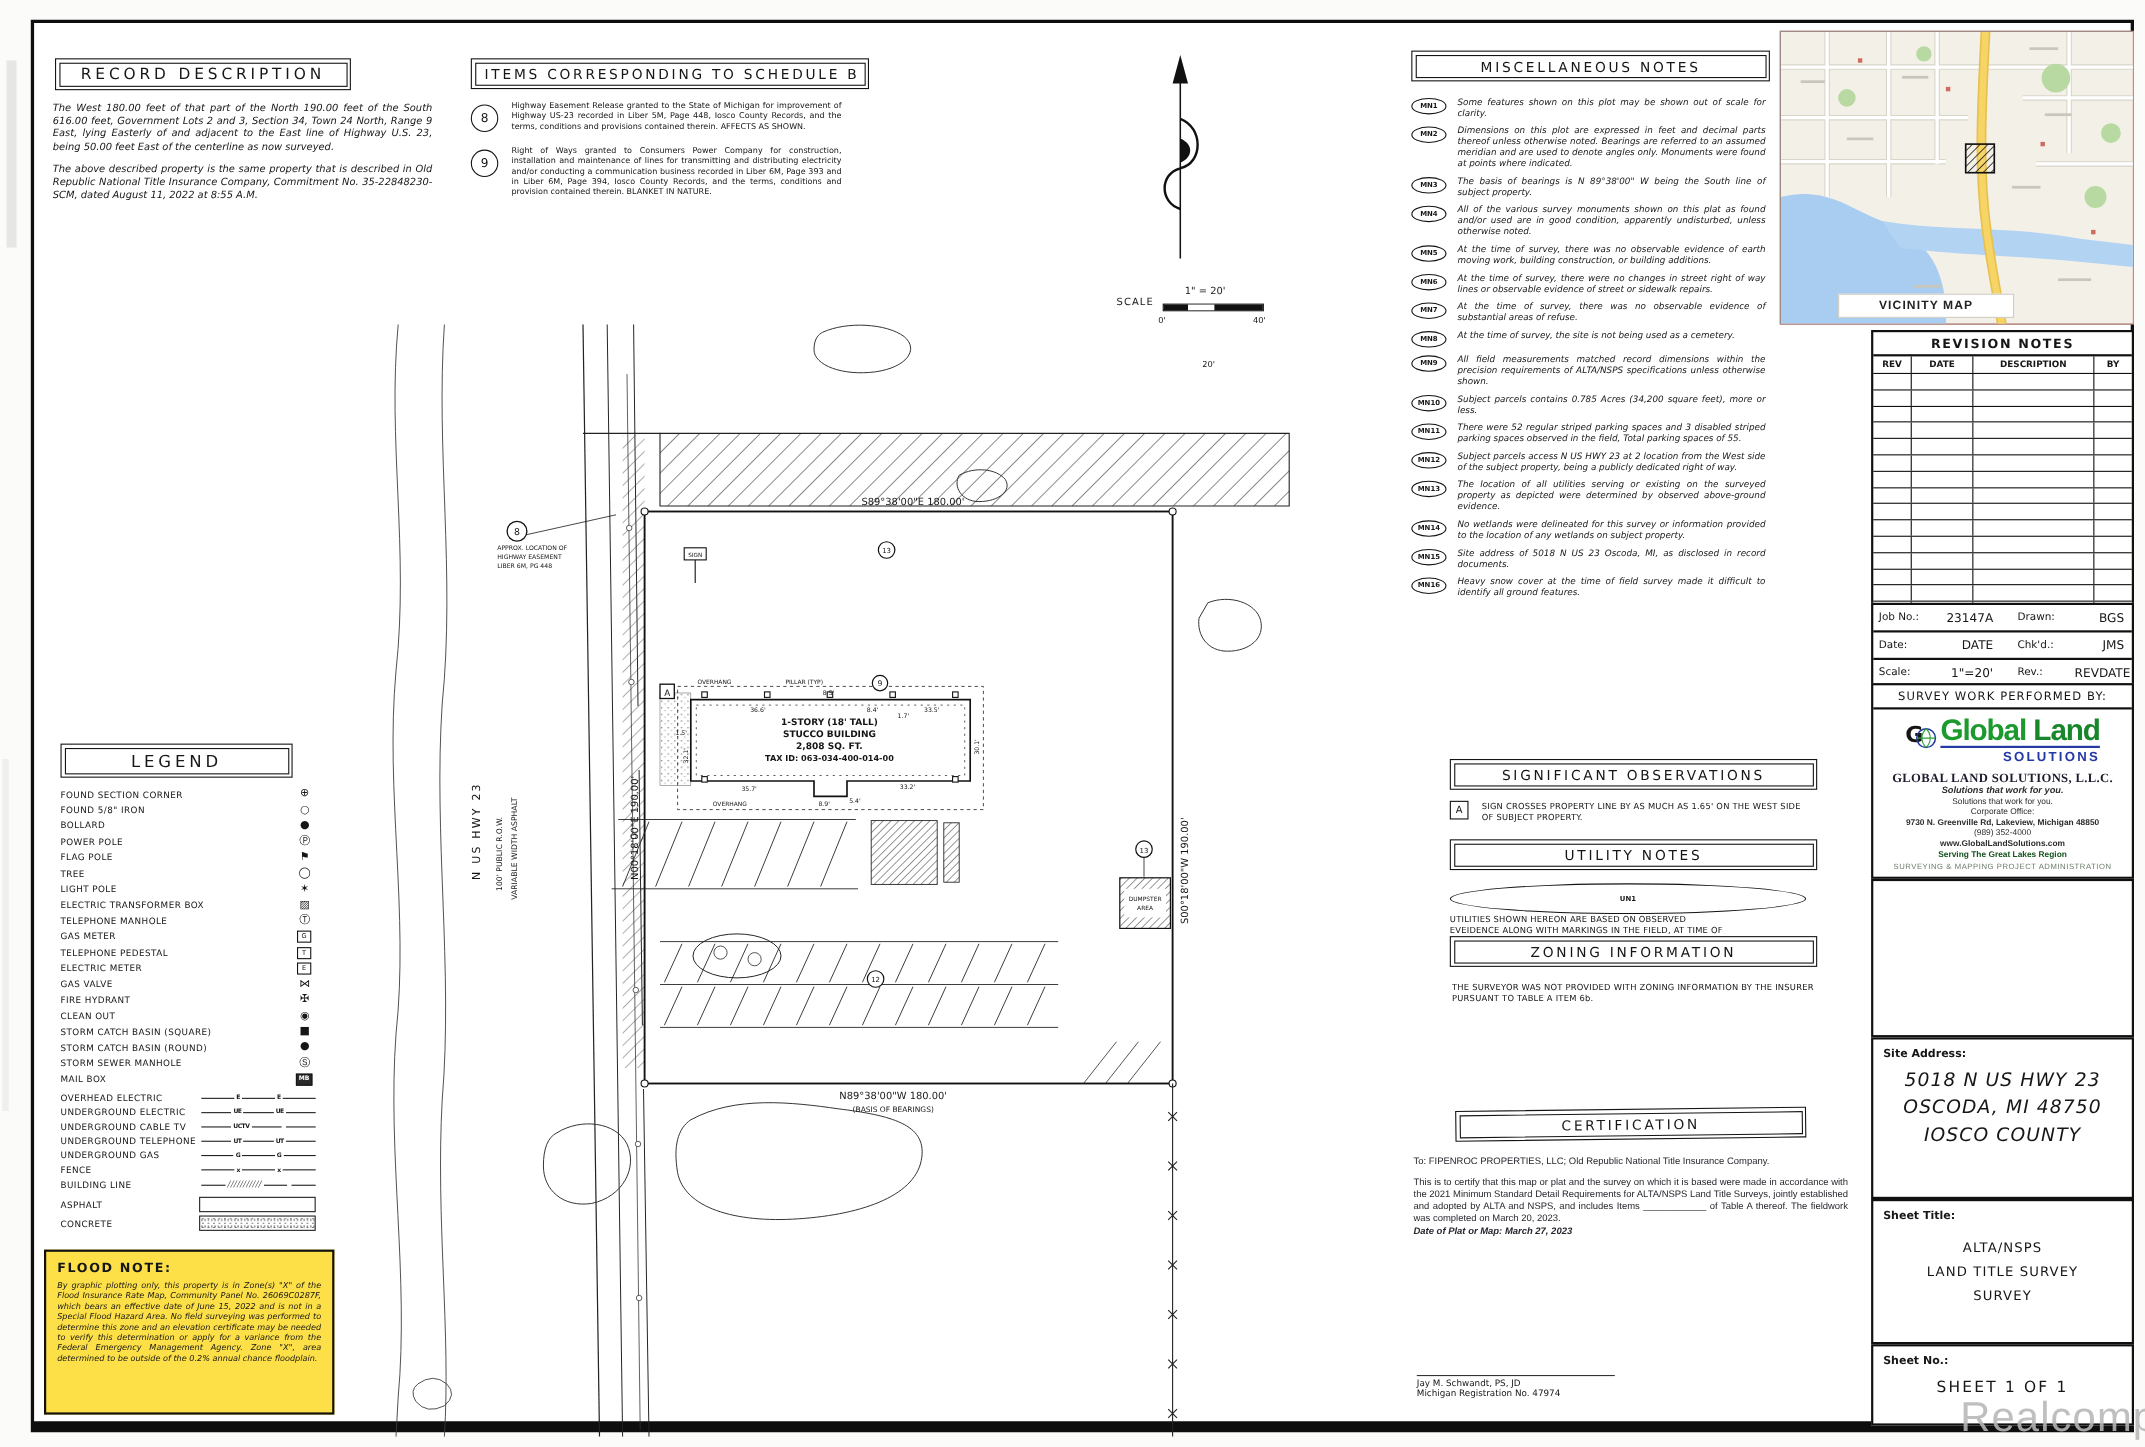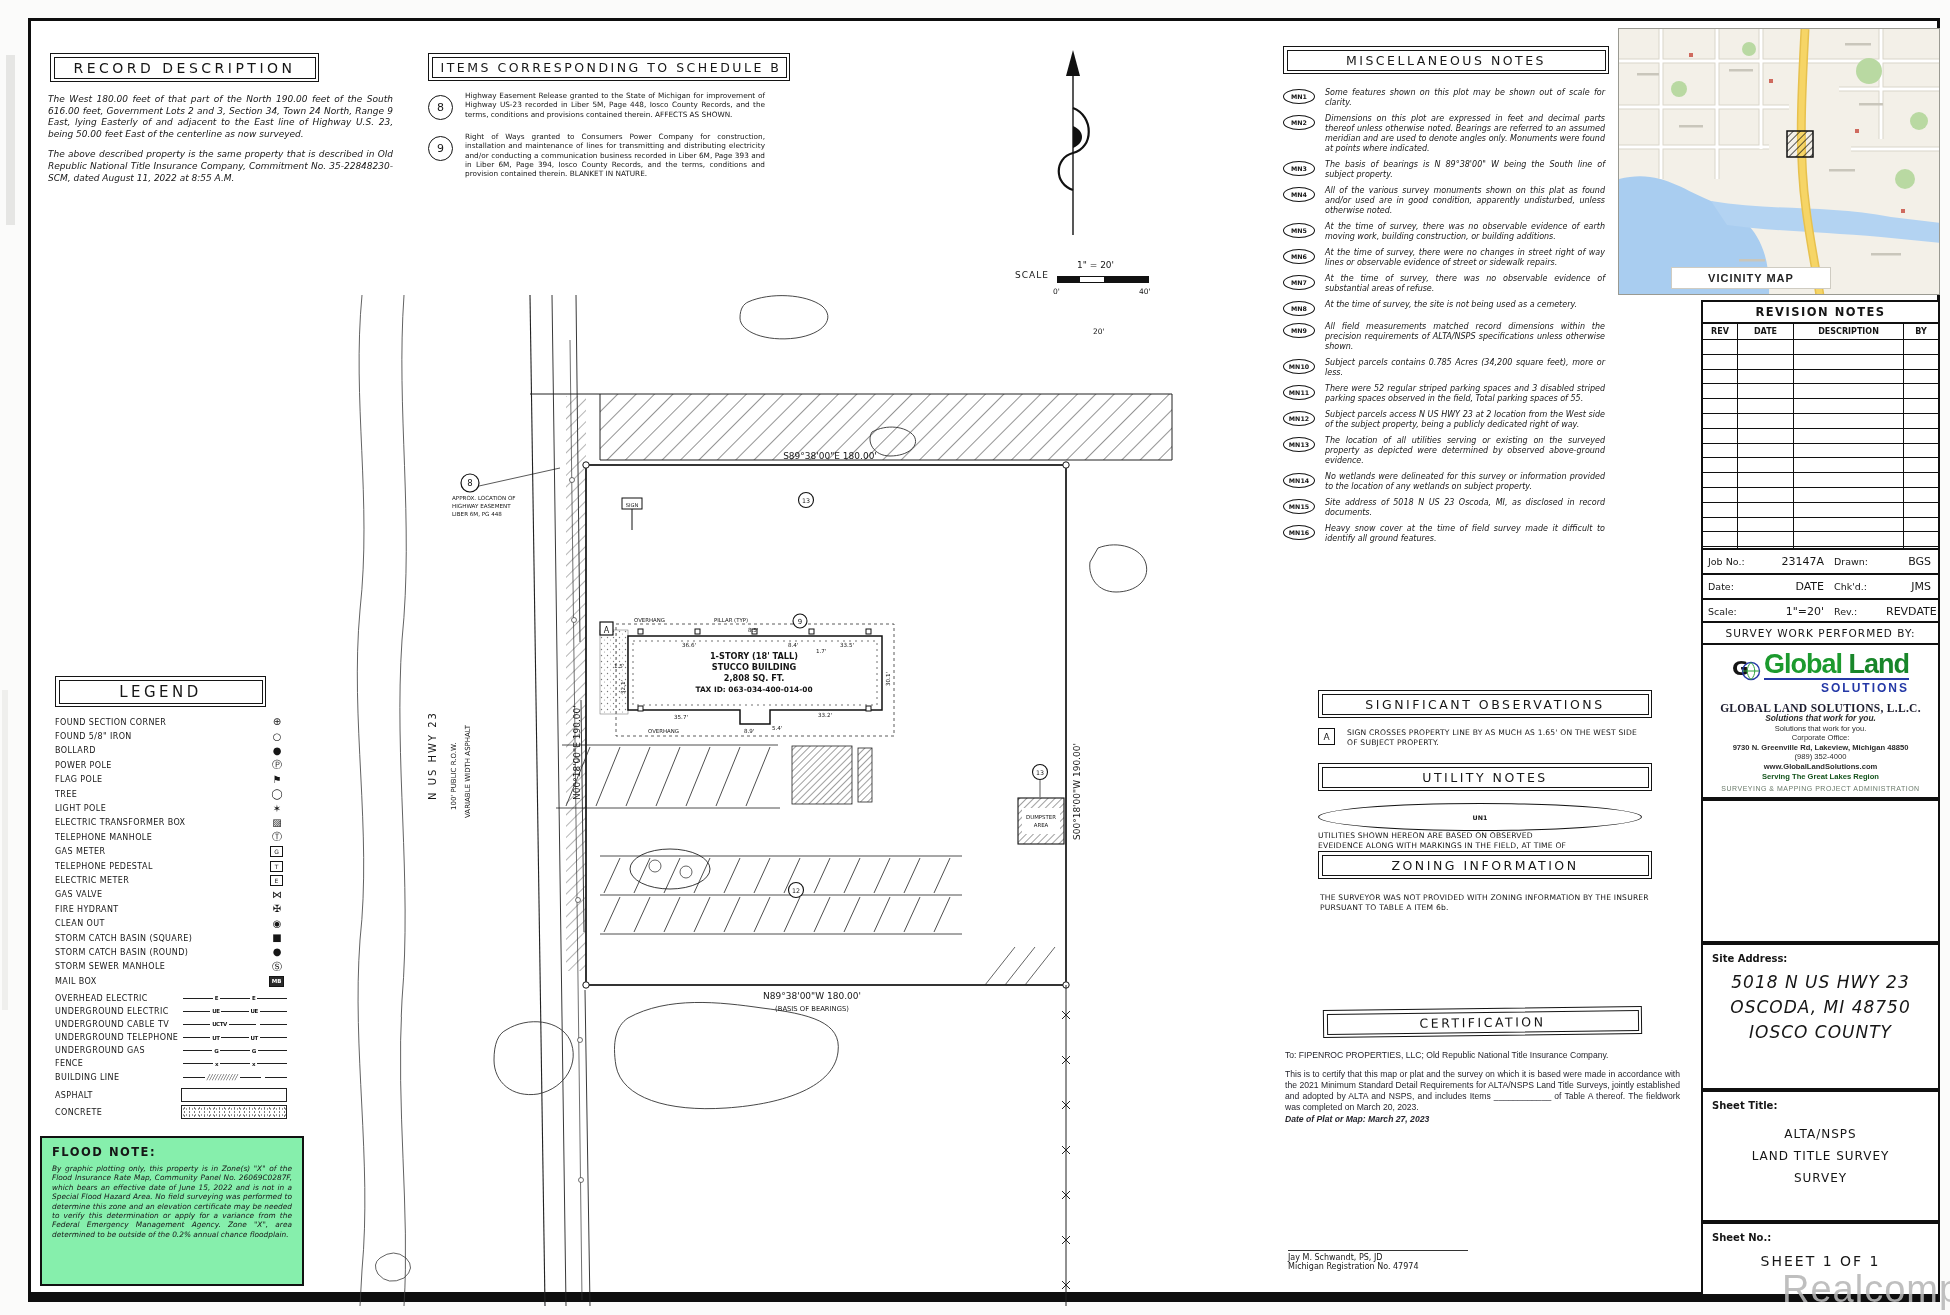--- a/index.html
+++ b/index.html
@@ -46,21 +46,21 @@
   .rev-head{display:grid;grid-template-columns:35px 56px 110px 1fr;border-bottom:1.6px solid #101010;}
   .rev-head span{font-size:8px;font-weight:700;text-align:center;padding:3px 0;border-right:1.2px solid #101010;}
   .rev-head span:last-child{border-right:none;}
   .rev-row{display:grid;grid-template-columns:35px 56px 110px 1fr;height:13.8px;border-bottom:1.2px solid #101010;}
   .rev-row span{border-right:1.2px solid #101010;}
   .rev-row span:last-child{border-right:none;}
   .job-row{display:grid;grid-template-columns:56px 70px 52px 1fr;align-items:center;
            height:23px;border-bottom:2px solid #101010;padding:0 5px;}
   .job-row:last-child{border-bottom:none;}
   .job-row .jl{font-size:9.5px;}
-  .job-row .jv{font-size:11px;text-align:right;padding-right:10px;}
+  .job-row .jv{font-size:11px;text-align:right;padding-right:22px;}
   .job-row .jv2{font-size:11px;text-align:right;padding-right:2px;}
   .pb-head{font-size:10.5px;text-align:center;letter-spacing:1px;border-bottom:2px solid #101010;padding:4px 0;}
   .gl-logo{display:flex;align-items:flex-start;justify-content:center;margin-top:6px;}
   .gl-word{font-family:"Liberation Sans",sans-serif;font-weight:800;font-size:27px;
            color:#1c9a2e;letter-spacing:-1px;line-height:26px;}
   .gl-sub{display:block;text-align:right;font-family:"Liberation Sans",sans-serif;font-weight:800;
           font-size:12px;color:#2438a6;letter-spacing:2px;border-top:2.5px solid #2438a6;margin-top:1px;padding-top:1px;}
   .pb-company{font-family:"Liberation Serif",serif;font-weight:700;font-size:11.5px;text-align:center;
               margin-top:7px;letter-spacing:.3px;color:#1c1c2e;}
   .pb-line{font-size:7.6px;text-align:center;font-family:"Liberation Sans",sans-serif;color:#2c2c2c;line-height:9.6px;}
@@ -577,21 +577,21 @@
         <span class="swatch"></span>
       </div>
 
       <div class="lg-area">
         <span class="lg-label">CONCRETE</span>
         <span class="swatch concrete"></span>
       </div>
     </div>
 </section>
 
-<section class="abs" style="left:40px;top:1136px;width:264px;height:150px;border:2px solid #111;background:#86efac;padding:7px 10px;">
+<section class="abs" style="left:40px;top:1136px;width:264px;height:150px;border:2px solid #111;background:#fde047;padding:7px 10px;">
   <div style="font-size:11.5px;font-weight:600;letter-spacing:1.5px;">FLOOD NOTE:</div>
   <p class="draft-it just" style="font-size:7.4px;line-height:9.4px;margin:5px 0 0 0;">By graphic plotting only, this property is in Zone(s) "X" of the Flood Insurance Rate Map, Community Panel No. 26069C0287F, which bears an effective date of June 15, 2022 and is not in a Special Flood Hazard Area. No field surveying was performed to determine this zone and an elevation certificate may be needed to verify this determination or apply for a variance from the Federal Emergency Management Agency. Zone "X", area determined to be outside of the 0.2% annual chance floodplain.</p>
 </section>
 
 <section class="abs" style="left:1318px;top:690px;width:334px;">
   <div class="tbox small">
     <div class="in">SIGNIFICANT OBSERVATIONS</div>
   </div>
   <div style="display:flex;margin-top:10px;">
     <span style="flex:0 0 15px;height:15px;border:1.4px solid #111;font-size:9px;display:flex;align-items:center;justify-content:center;margin-right:12px;">A</span>

